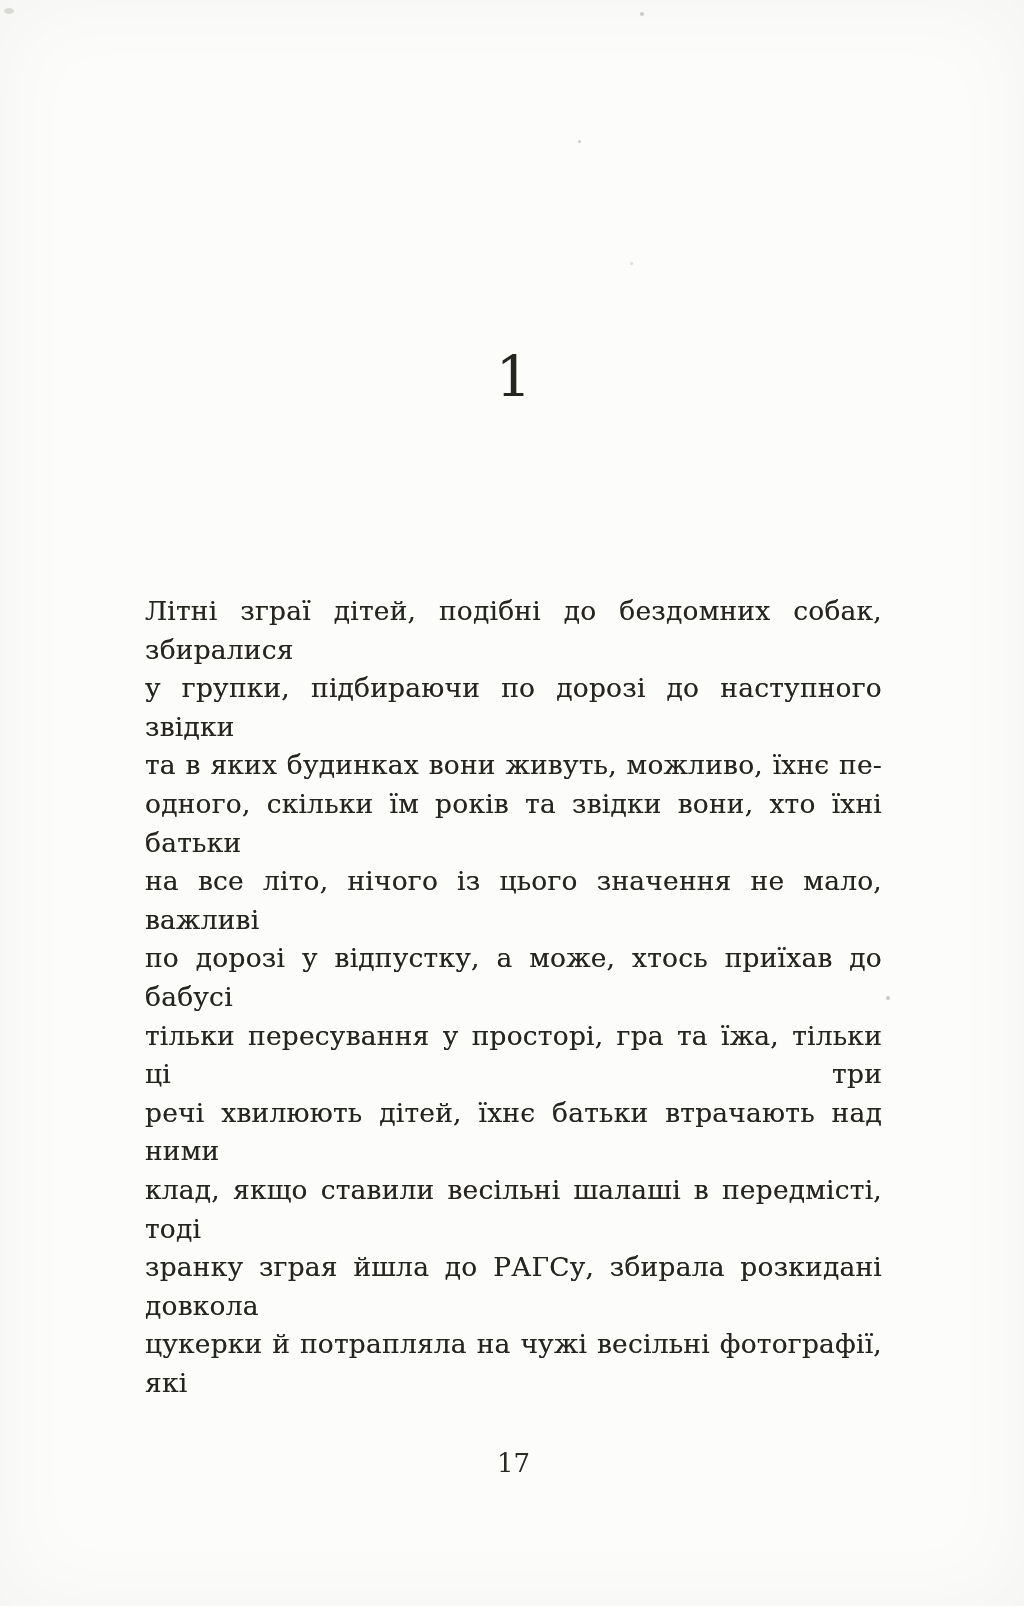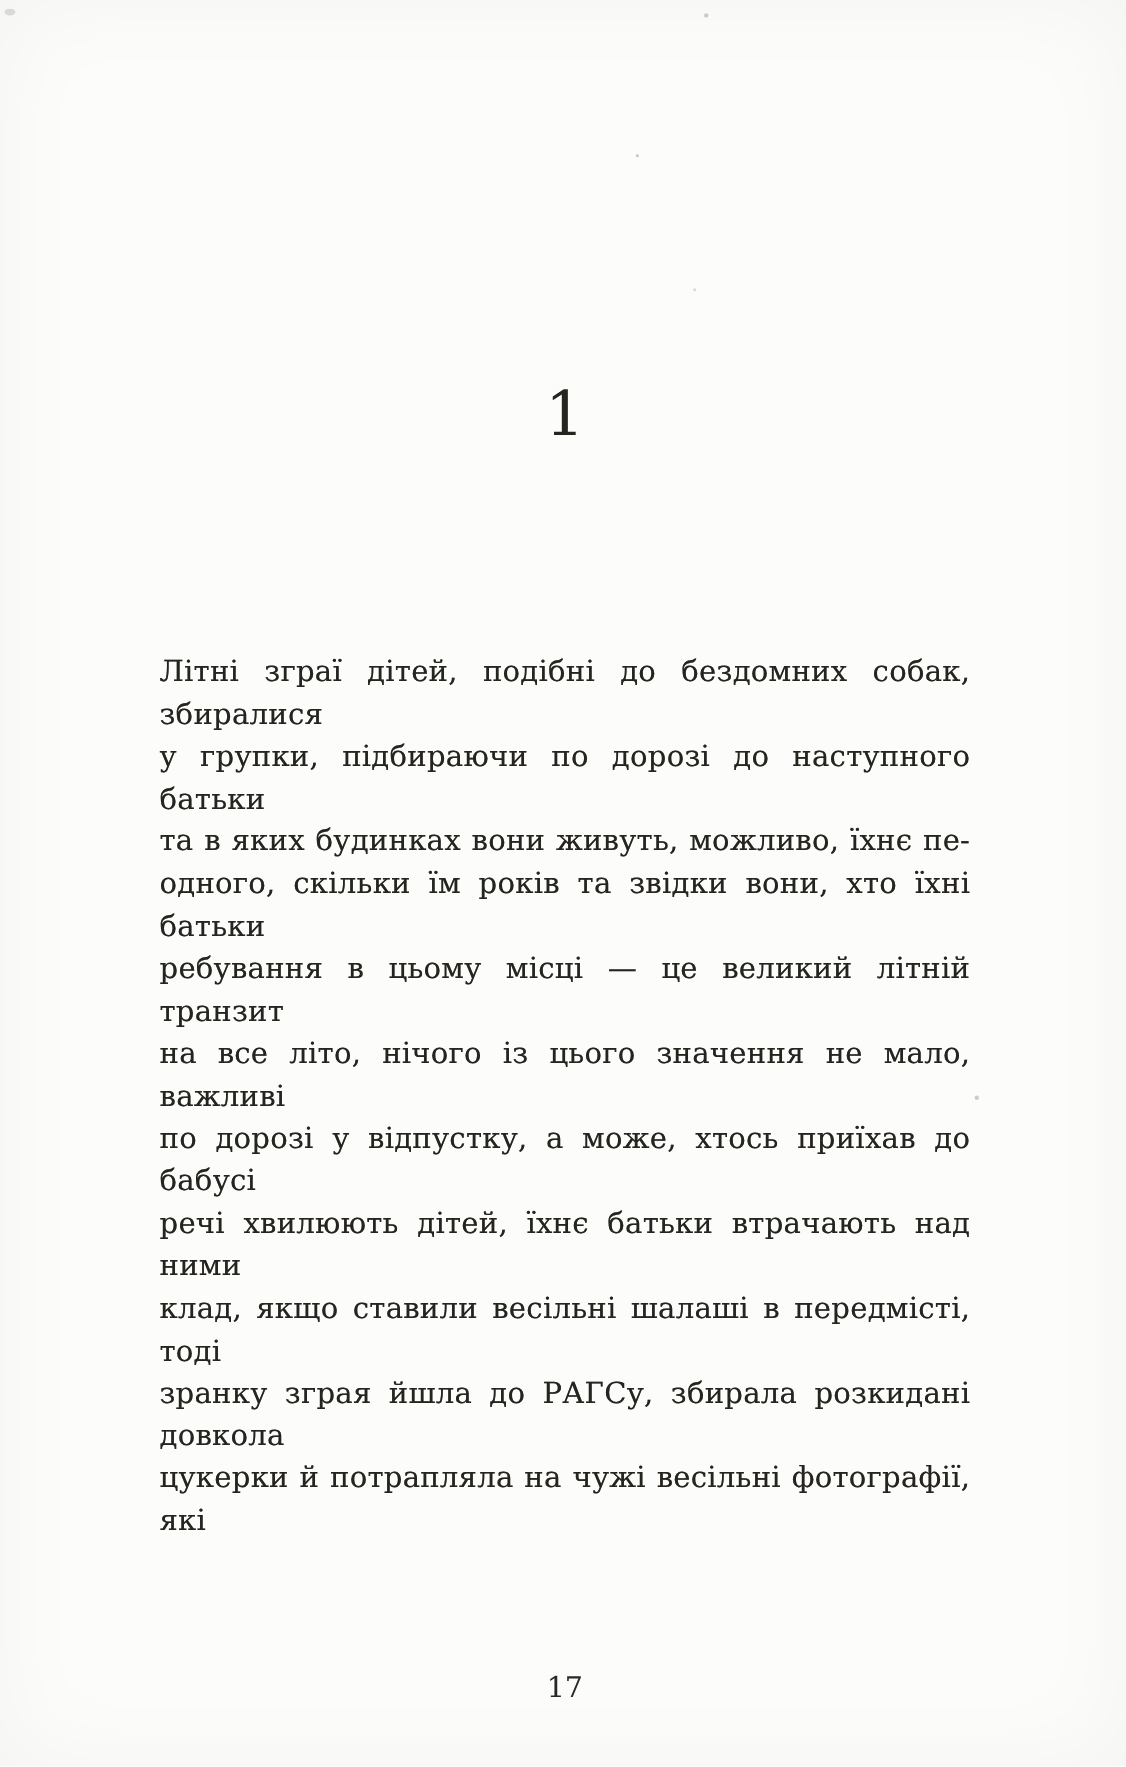--- a/index.html
+++ b/index.html
@@ -42,21 +42,21 @@
     padding: 0;
   }
   .line {
     text-align: justify;
     text-align-last: justify;
     text-justify: inter-word;
     white-space: normal;
   }
   .page-number {
     position: absolute;
-    top: 1520px;
+    top: 1448px;
     left: 145px;
     width: 737px;
     text-align: center;
     font-size: 26px;
     color: #2a2823;
   }
   .speck {
     position: absolute;
     border-radius: 50%;
     background: rgba(120,118,110,0.35);
@@ -77,26 +77,26 @@
   <div class="speck s3"></div>
   <div class="speck s4"></div>
   <div class="speck s5"></div>
 
   <div class="chapter-number">1</div>
 
   <div class="text-block">
 
     <div class="para">
       <div class="line">Літні зграї дітей, подібні до бездомних собак, збиралися</div>
-      <div class="line">у групки, підбираючи по дорозі до наступного батьки</div>
+      <div class="line">у групки, підбираючи по дорозі до наступного звідки</div>
       <div class="line">та в яких будинках вони живуть, можливо, їхнє пе-</div>
       <div class="line">одного, скільки їм років та звідки вони, хто їхні батьки</div>
-      <div class="line">ребування в цьому місці — це великий літній транзит</div>
       <div class="line">на все літо, нічого із цього значення не мало, важливі</div>
       <div class="line">по дорозі у відпустку, а може, хтось приїхав до бабусі</div>
+      <div class="line">тільки пересування у просторі, гра та їжа, тільки ці три</div>
       <div class="line">речі хвилюють дітей, їхнє батьки втрачають над ними</div>
       <div class="line">клад, якщо ставили весільні шалаші в передмісті, тоді</div>
       <div class="line">зранку зграя йшла до РАГСу, збирала розкидані довкола</div>
       <div class="line">цукерки й потрапляла на чужі весільні фотографії, які</div>
 
     </div>
 
   </div>
 
   <div class="page-number">17</div>

